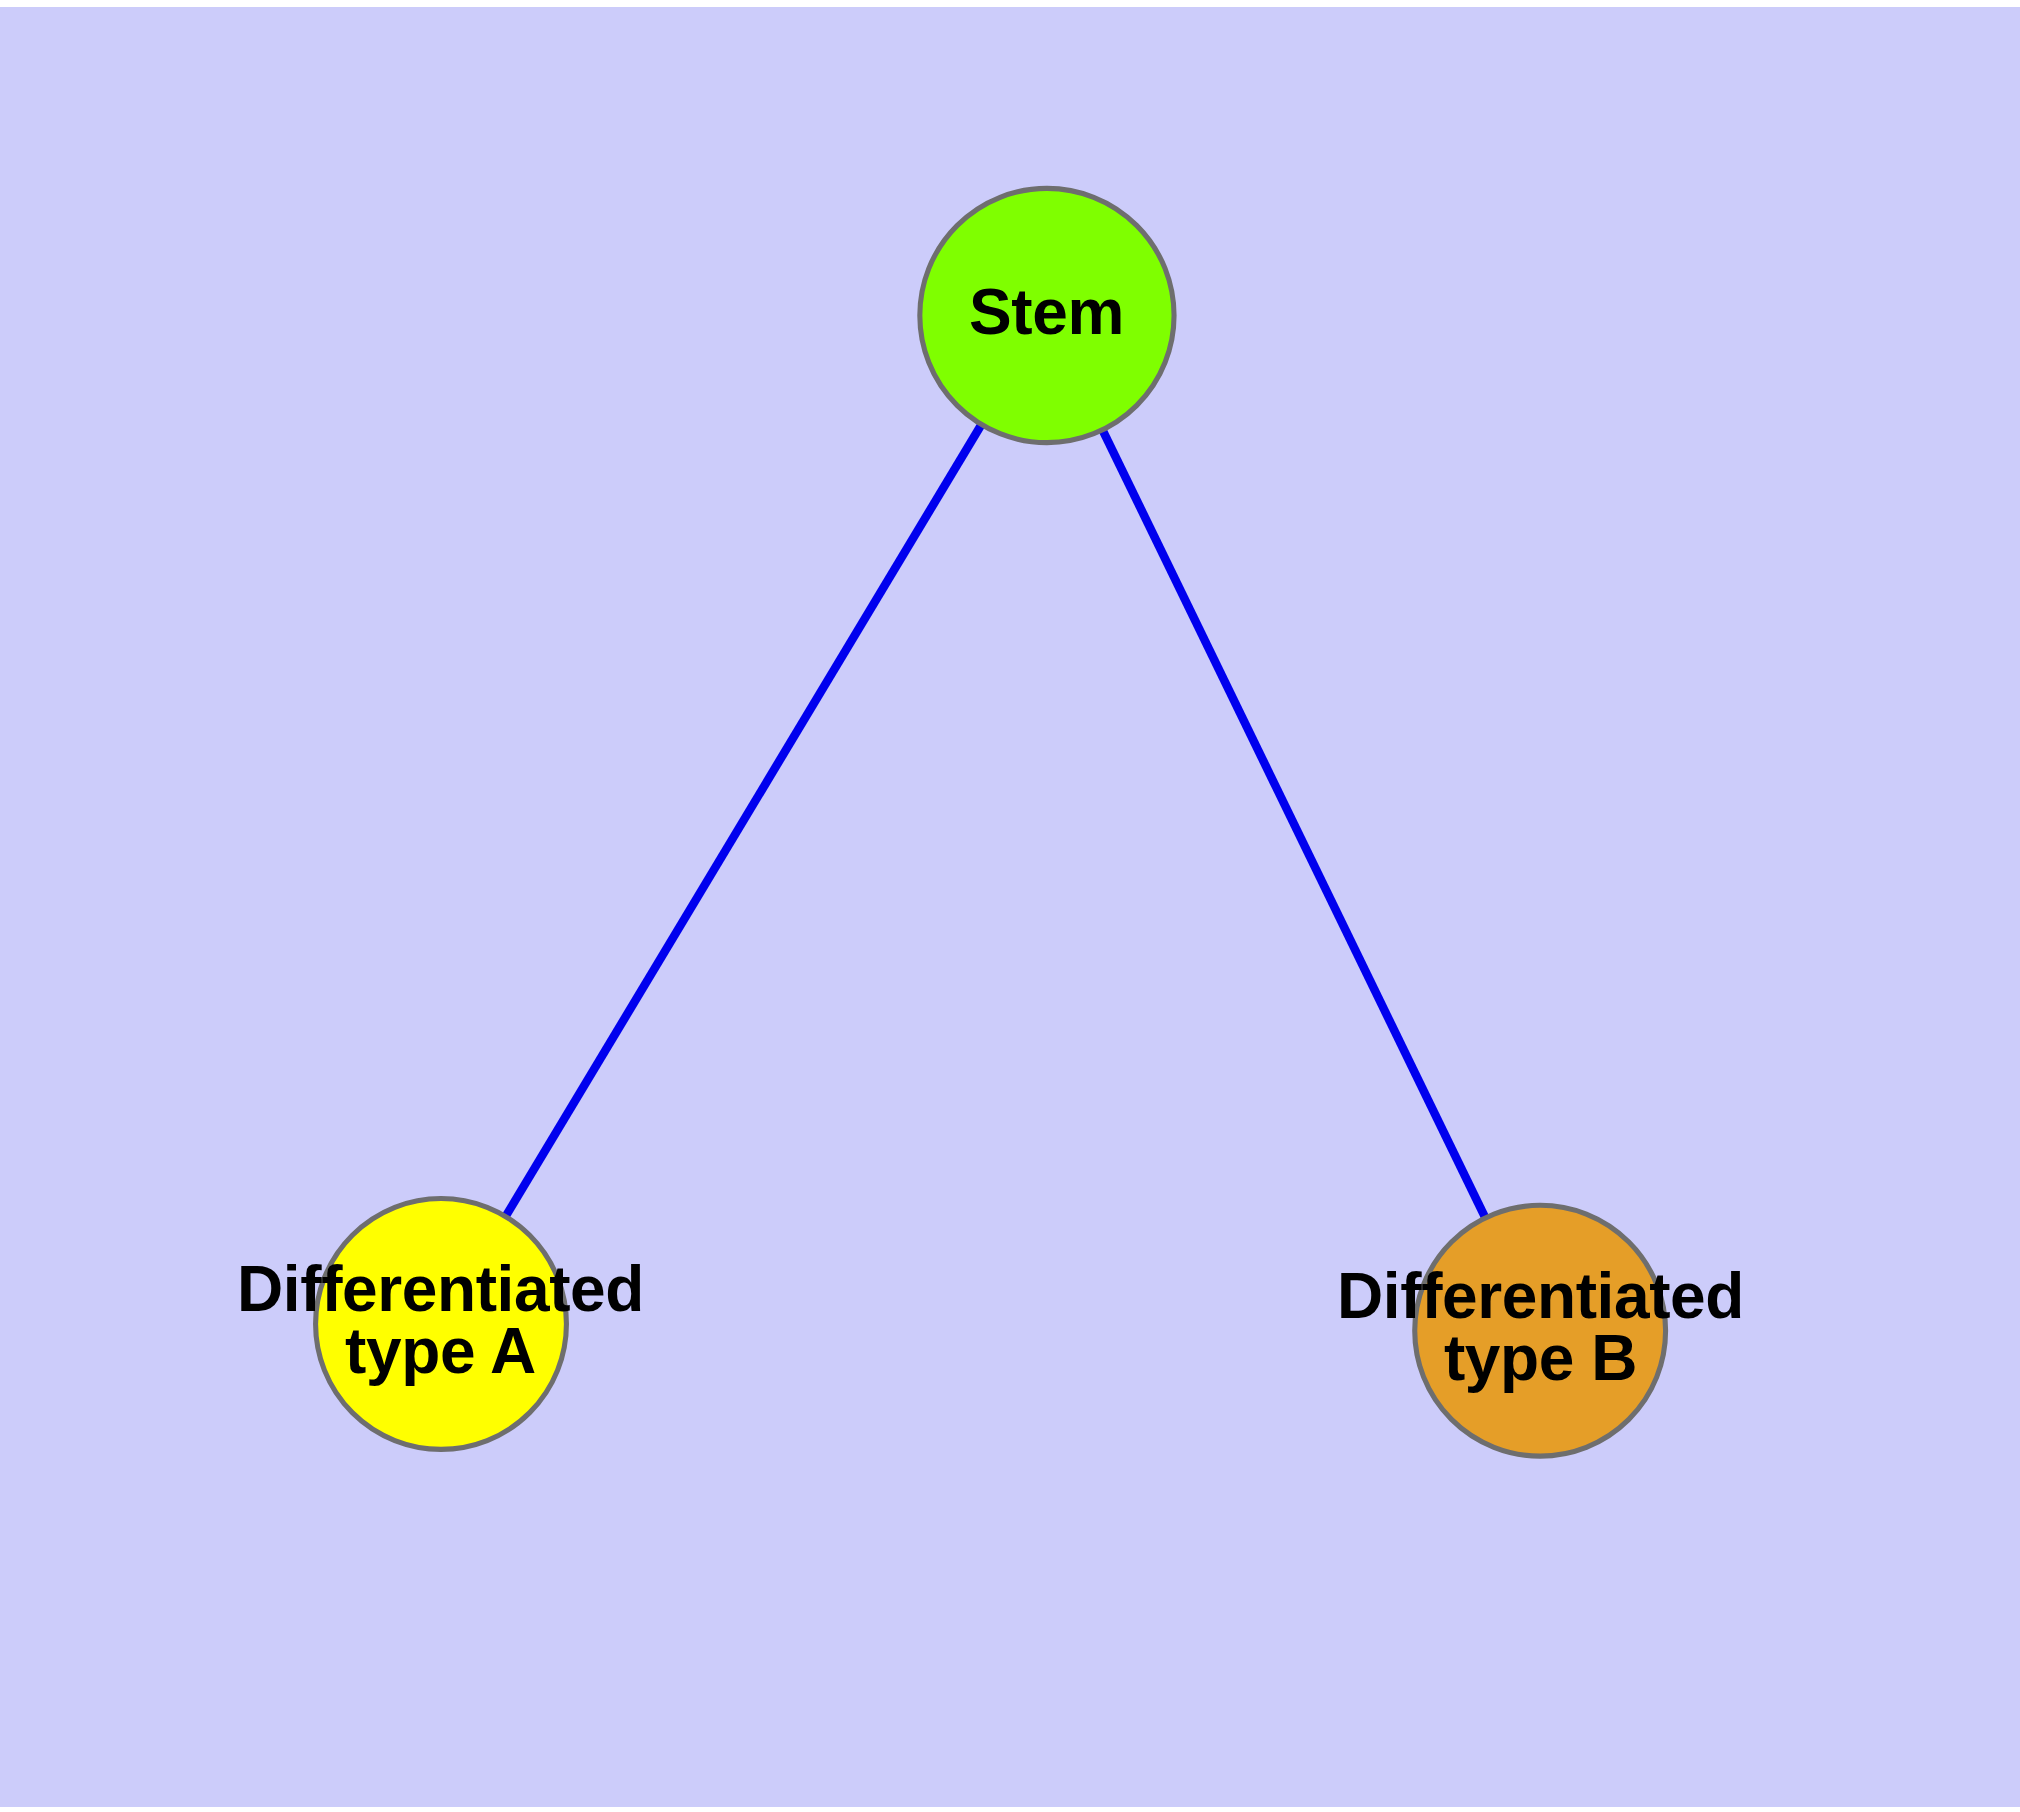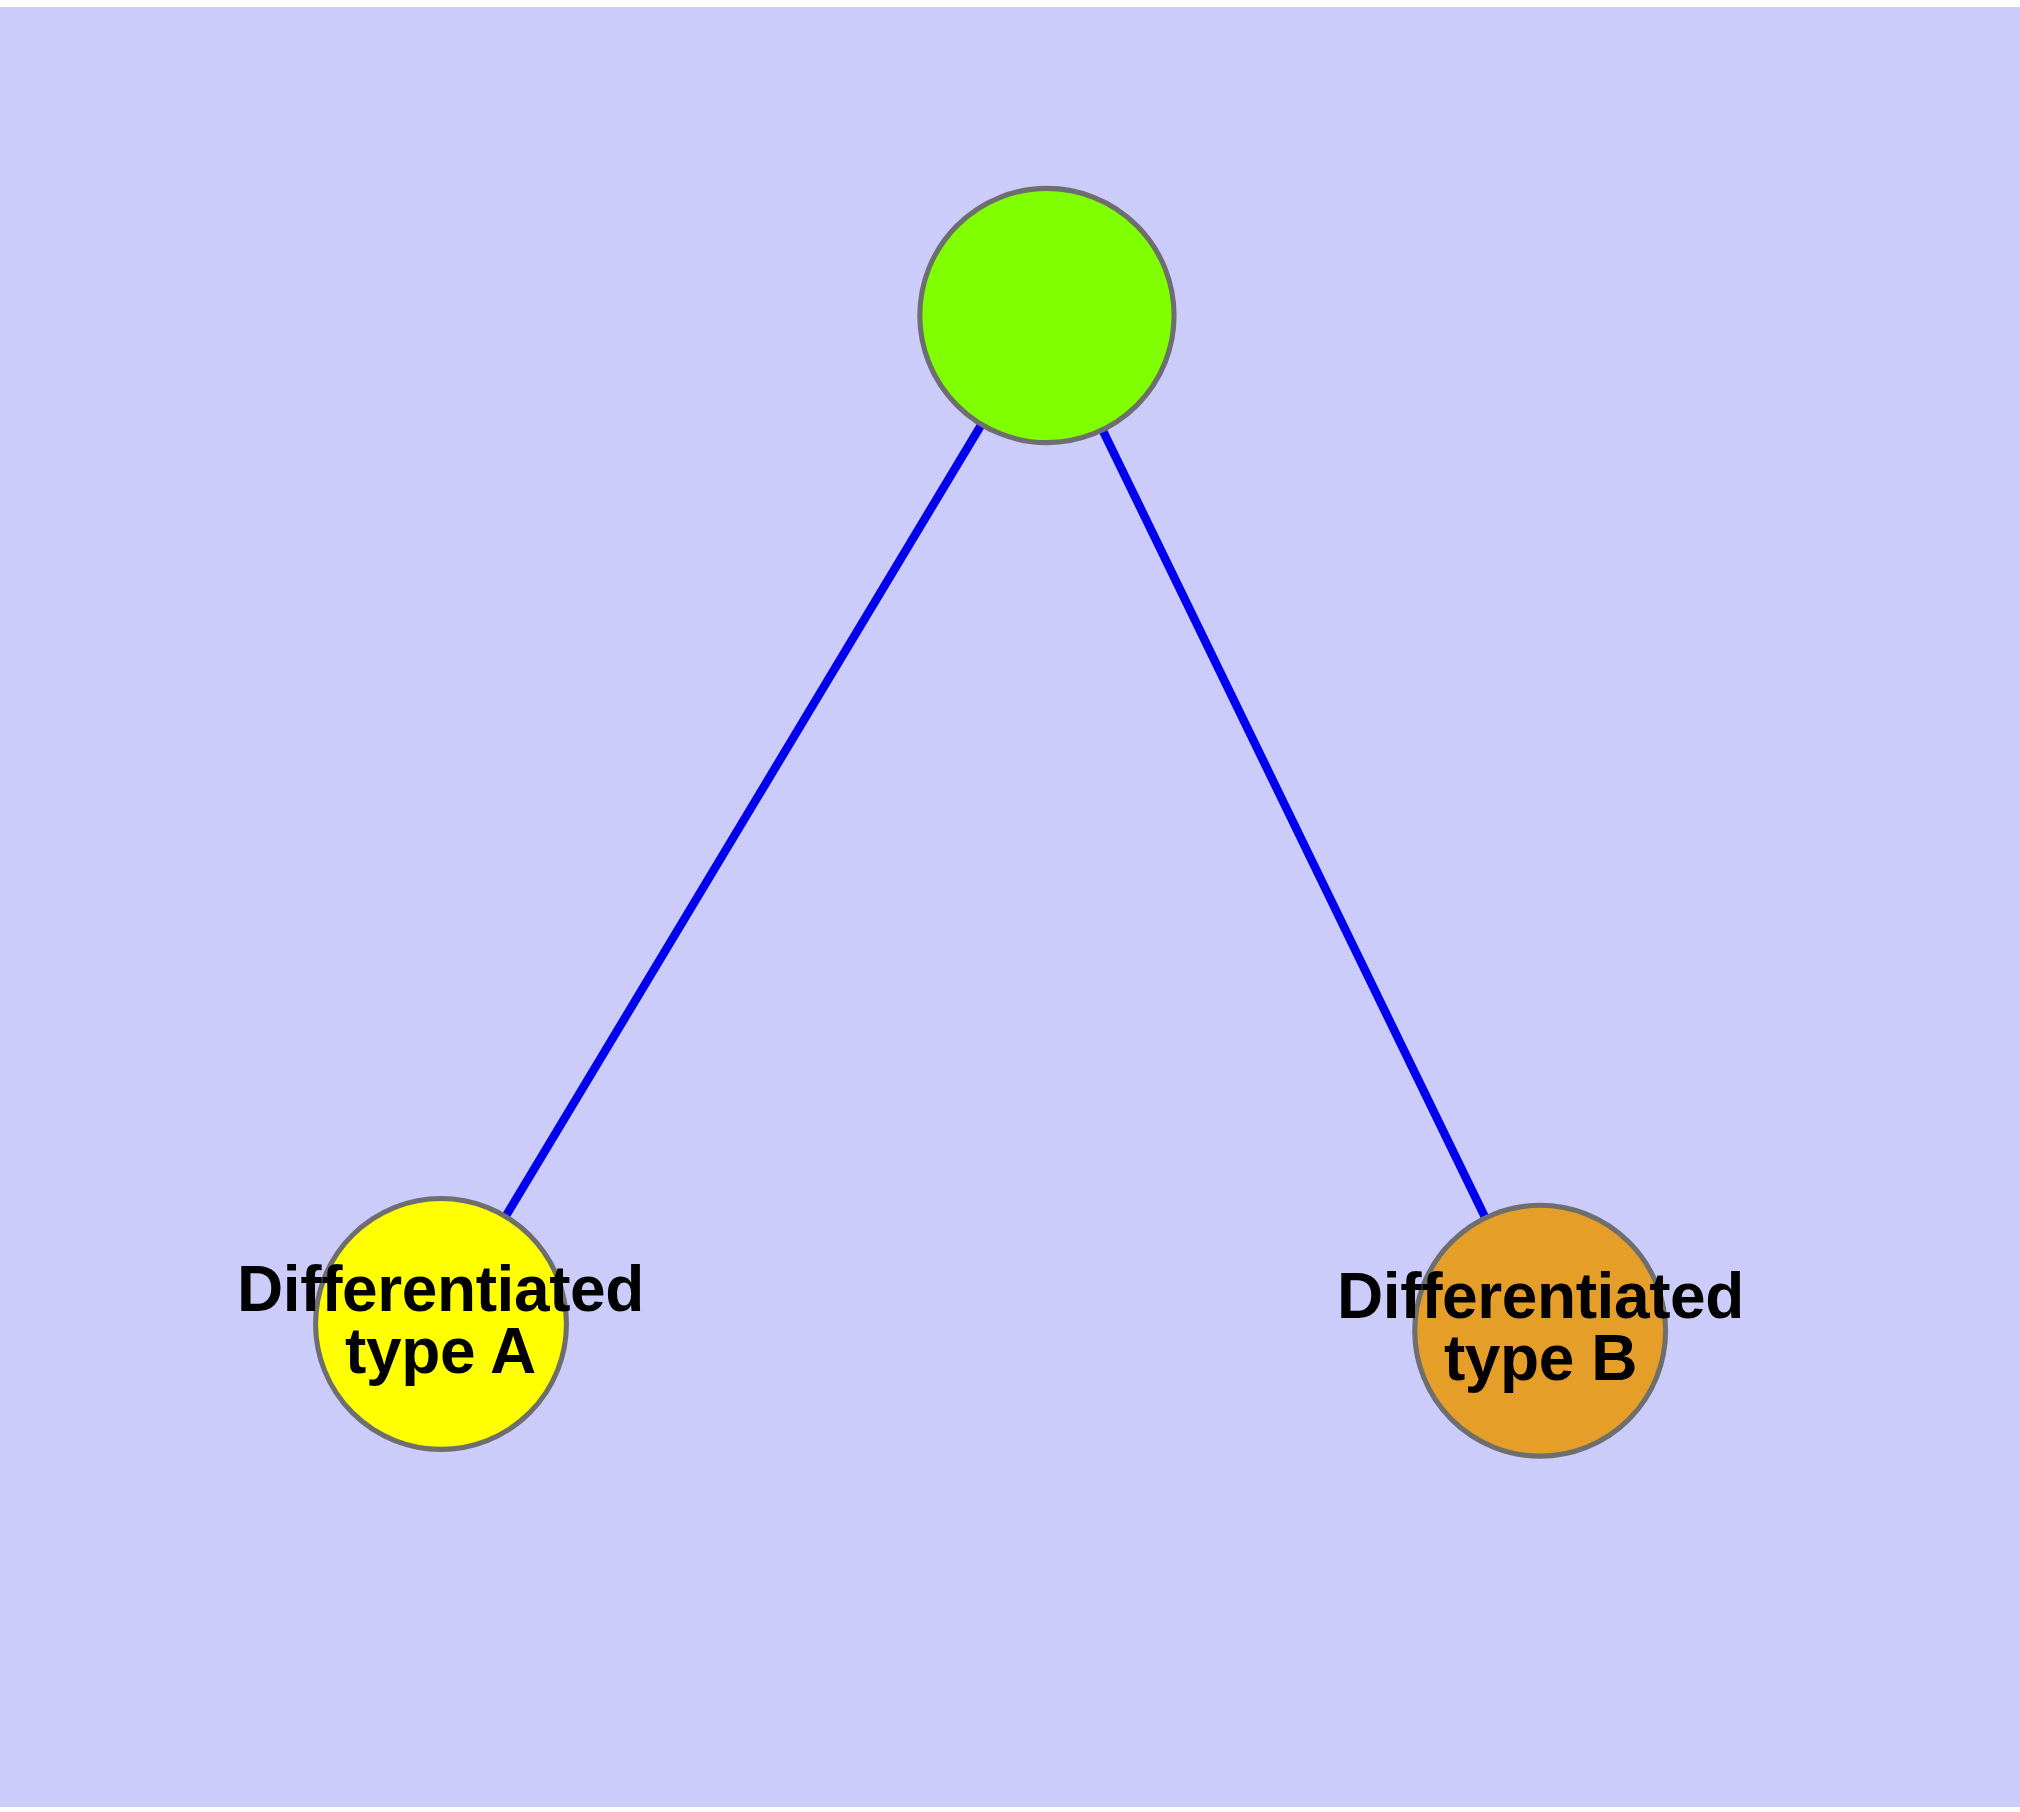--- a/index.html
+++ b/index.html
@@ -73,20 +73,23 @@
       <line class="edge-line" id="edge-1" x1="1299.6720616248929" y1="497.1222161969446" x2="1753.2018851538219" y2="1430.6767326705817"></line>
     </g>
 
     <g>
       <circle class="node-circle" id="node-0" cx="1235" cy="364" r="150" fill="#7fff00" stroke="#6e6e6e"></circle>
       <circle class="node-circle" id="node-1" cx="520" cy="1554" r="148" fill="#ffff00" stroke="#6e6e6e"></circle>
       <circle class="node-circle" id="node-2" cx="1817" cy="1562" r="148" fill="#e59e28" stroke="#6e6e6e"></circle>
     </g>
   </svg>
 
+  <div class="node-label" id="label-0" style="width: 1187px; left: 453px; top: 274px;">
+      <span class="label-line">Stem</span>
+    </div>
   <div class="node-label" id="label-1" style="width: 1187px; left: -153px; top: 1251px;">
       <span class="label-line">Differentiated</span>
       <span class="label-line">type A</span>
     </div>
   <div class="node-label" id="label-2" style="width: 1187px; left: 947px; top: 1258px;">
       <span class="label-line">Differentiated</span>
       <span class="label-line">type B</span>
     </div>
 
 </div>

